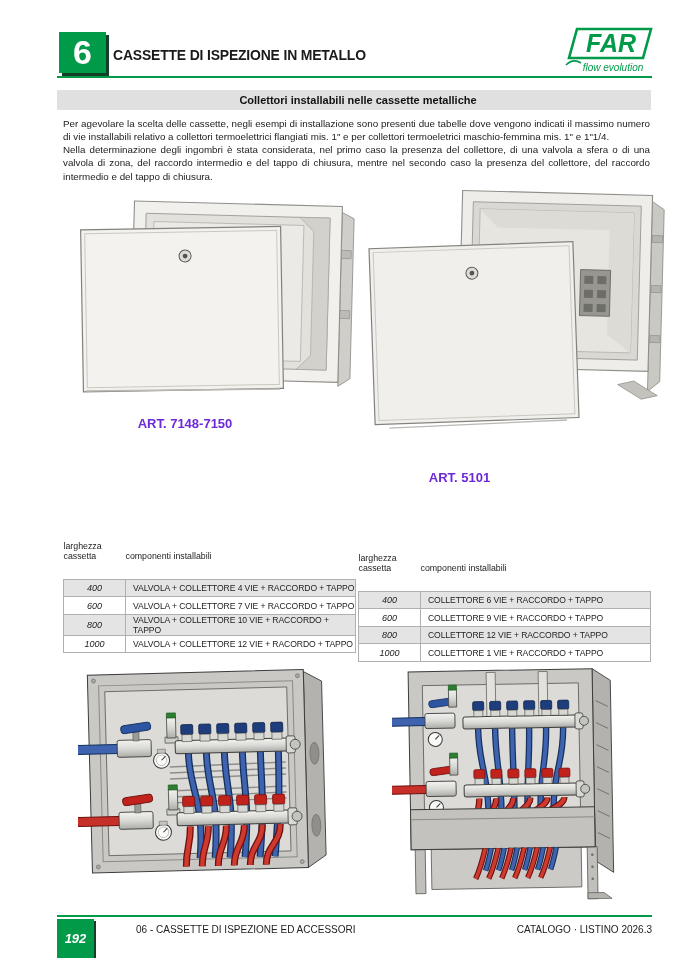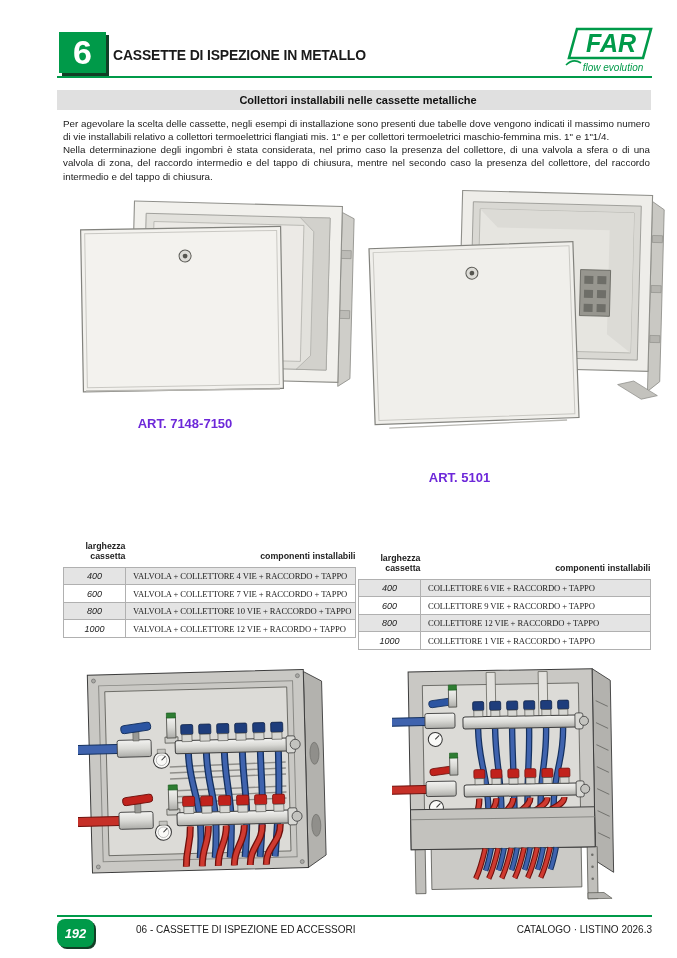--- a/index.html
+++ b/index.html
@@ -44,33 +44,33 @@
   .figure{position:absolute;}
   .fig-prod-1{left:68px;top:188px;}
   .fig-prod-2{left:368px;top:183px;}
   .fig-inst-1{left:78px;top:660px;}
   .fig-inst-2{left:392px;top:658px;}
 
   
   .tbl{position:absolute;width:293px;border-collapse:collapse;}
   .tbl-left{left:63px;top:541px;}
   .tbl-right{left:358px;top:553px;}
-  .tbl th{font-size:8.8px;font-weight:bold;line-height:1.18;text-align:right;
-    padding-bottom:5px;vertical-align:bottom;color:#222;}
+  .tbl th{font-size:8.8px;font-weight:normal;line-height:1.18;text-align:left;
+    padding-bottom:17px;vertical-align:bottom;color:#222;}
   .tbl td{border:1px solid var(--line-gray);height:17.5px;font-size:8.6px;color:#222;}
   .tbl td.w{width:61px;text-align:center;font-size:9px;font-style:italic;}
-  .tbl td.c{padding-left:7px;letter-spacing:-0.1px;font-family:Liberation Serif, serif;}
+  .tbl td.c{padding-left:7px;letter-spacing:-0.1px;}
   .tbl tr.shade td{background:var(--row-gray);}
 
   .nb-note{position:absolute;left:57px;top:899px;font-size:9.5px;color:#1b1b1b;}
 
   
-  .page-badge{position:absolute;left:57px;top:919px;width:37px;height:28px;
+  .page-badge{position:absolute;left:57px;top:919px;width:37px;height:39px;
     background:var(--accent-green);color:#fff;font-size:13px;font-weight:bold;font-style:italic;
-    display:flex;align-items:center;justify-content:center;box-shadow:2px 2px 0 #123f26;border-radius:8px;}
+    display:flex;align-items:center;justify-content:center;box-shadow:2px 2px 0 #123f26;}
   .footer-section{position:absolute;left:118px;top:924px;font-size:10px;color:#222;margin-left:18px;}
   .footer-catalog{position:absolute;right:25px;top:924px;font-size:10px;color:#222;}
 
   svg .thin{stroke:#3c3c3c;stroke-width:0.9;}
 </style>
 </head>
 <body>
 
 <div class="page">
 

